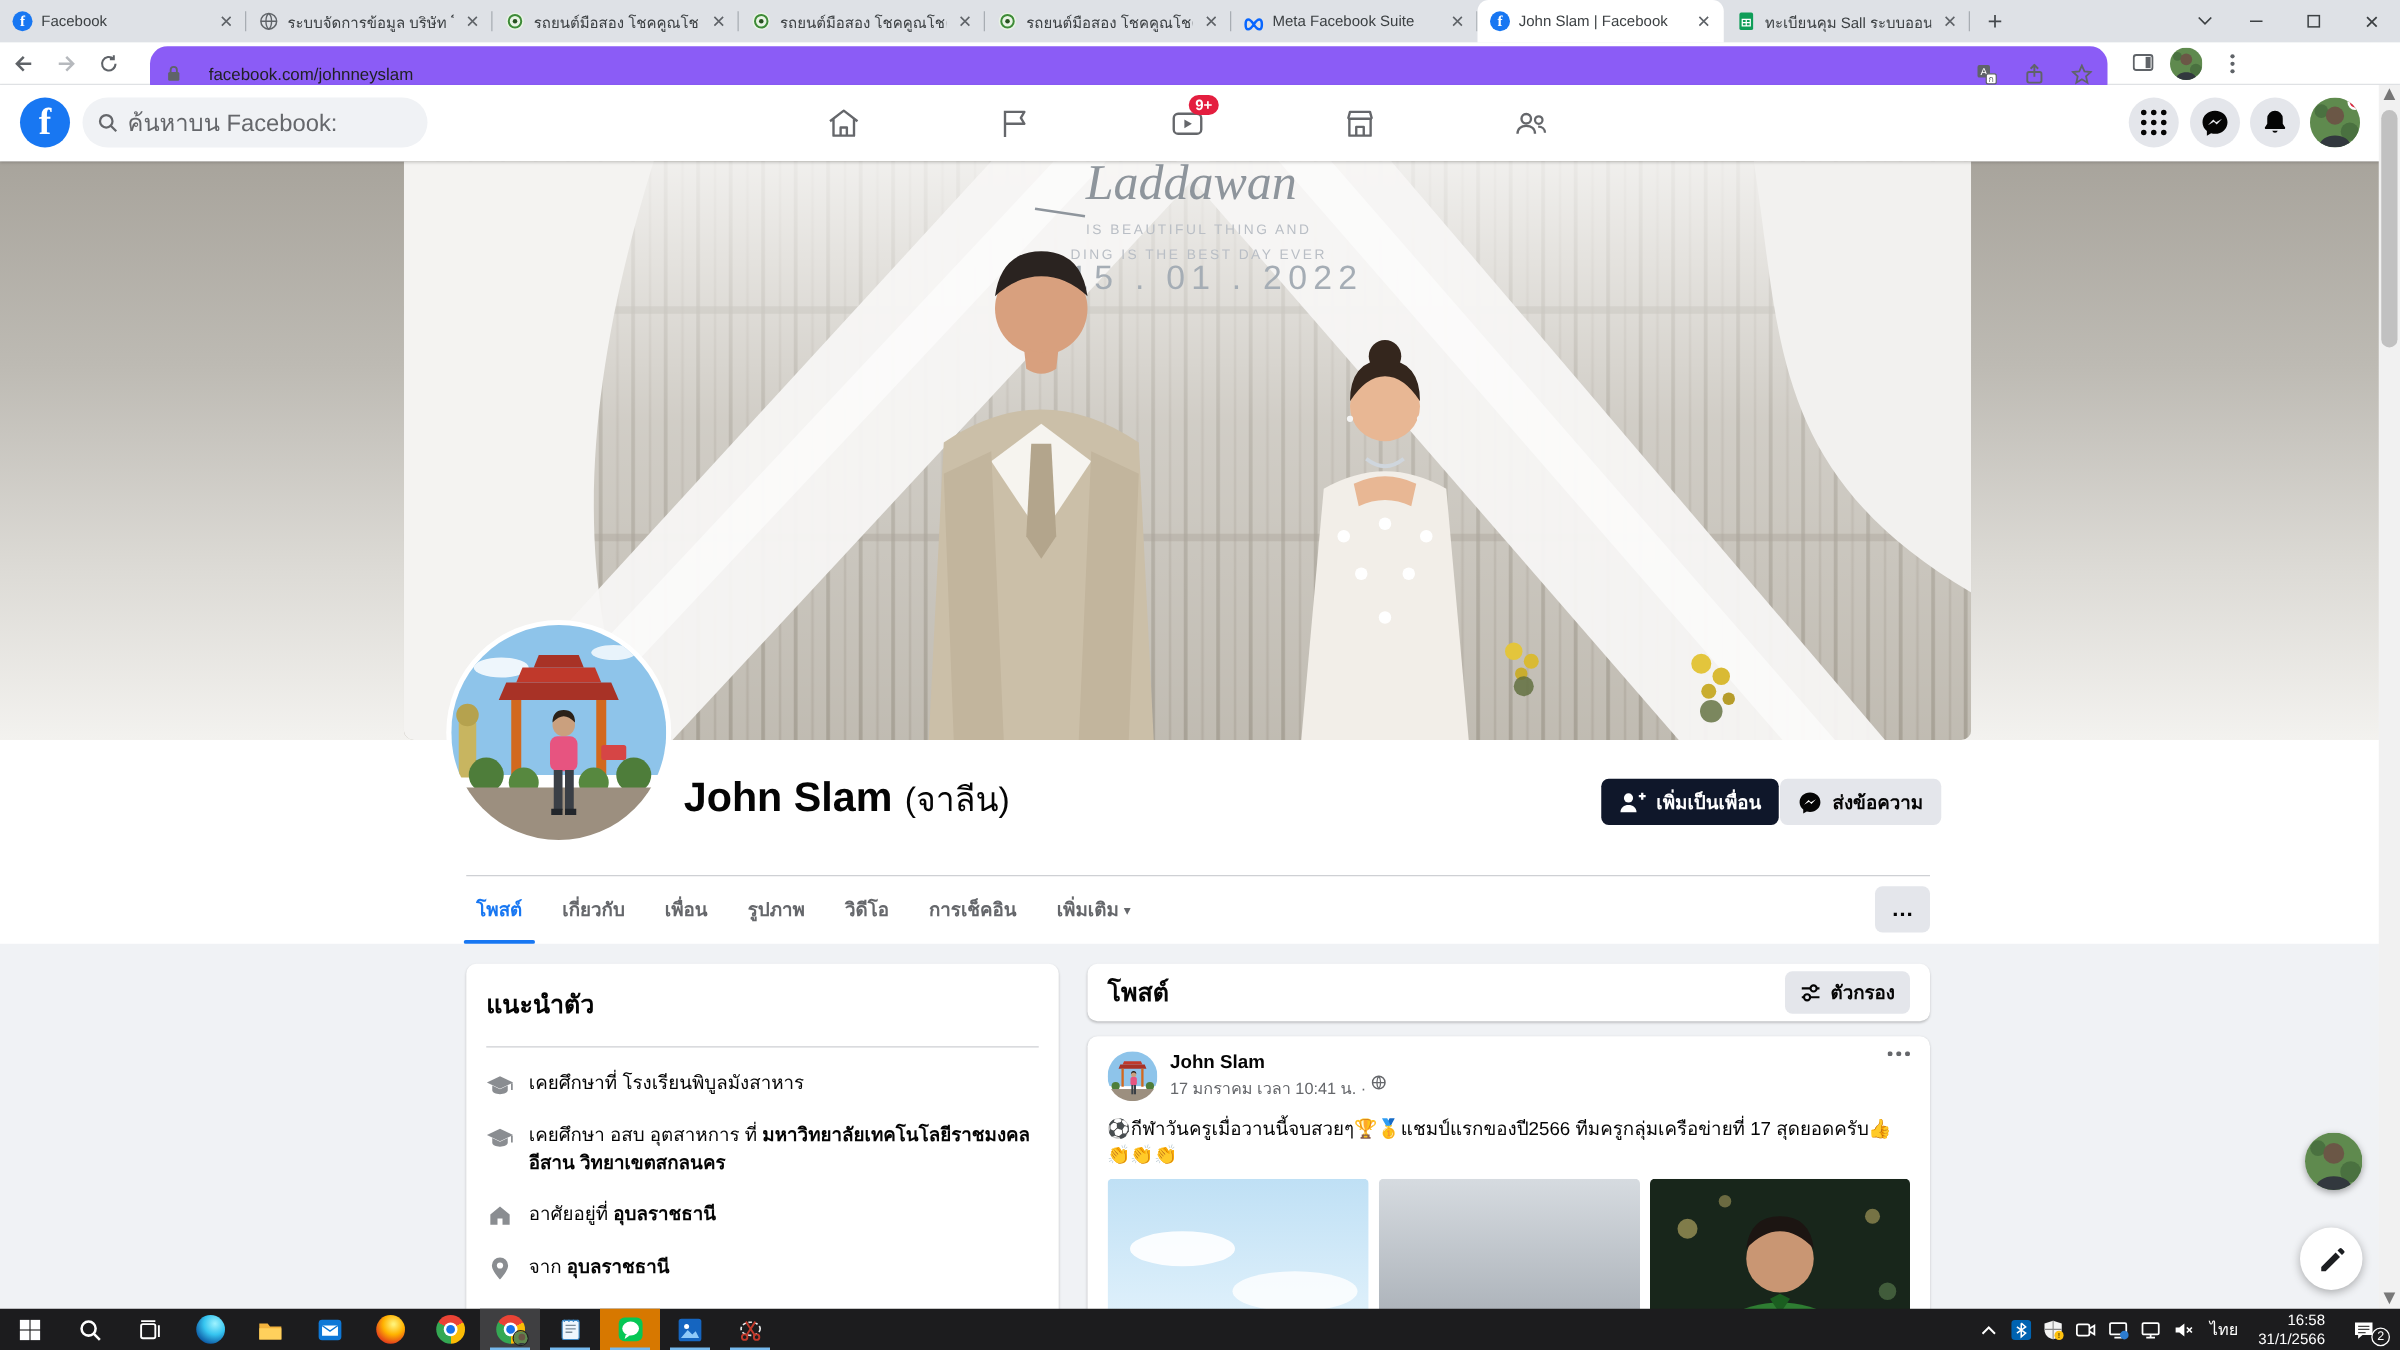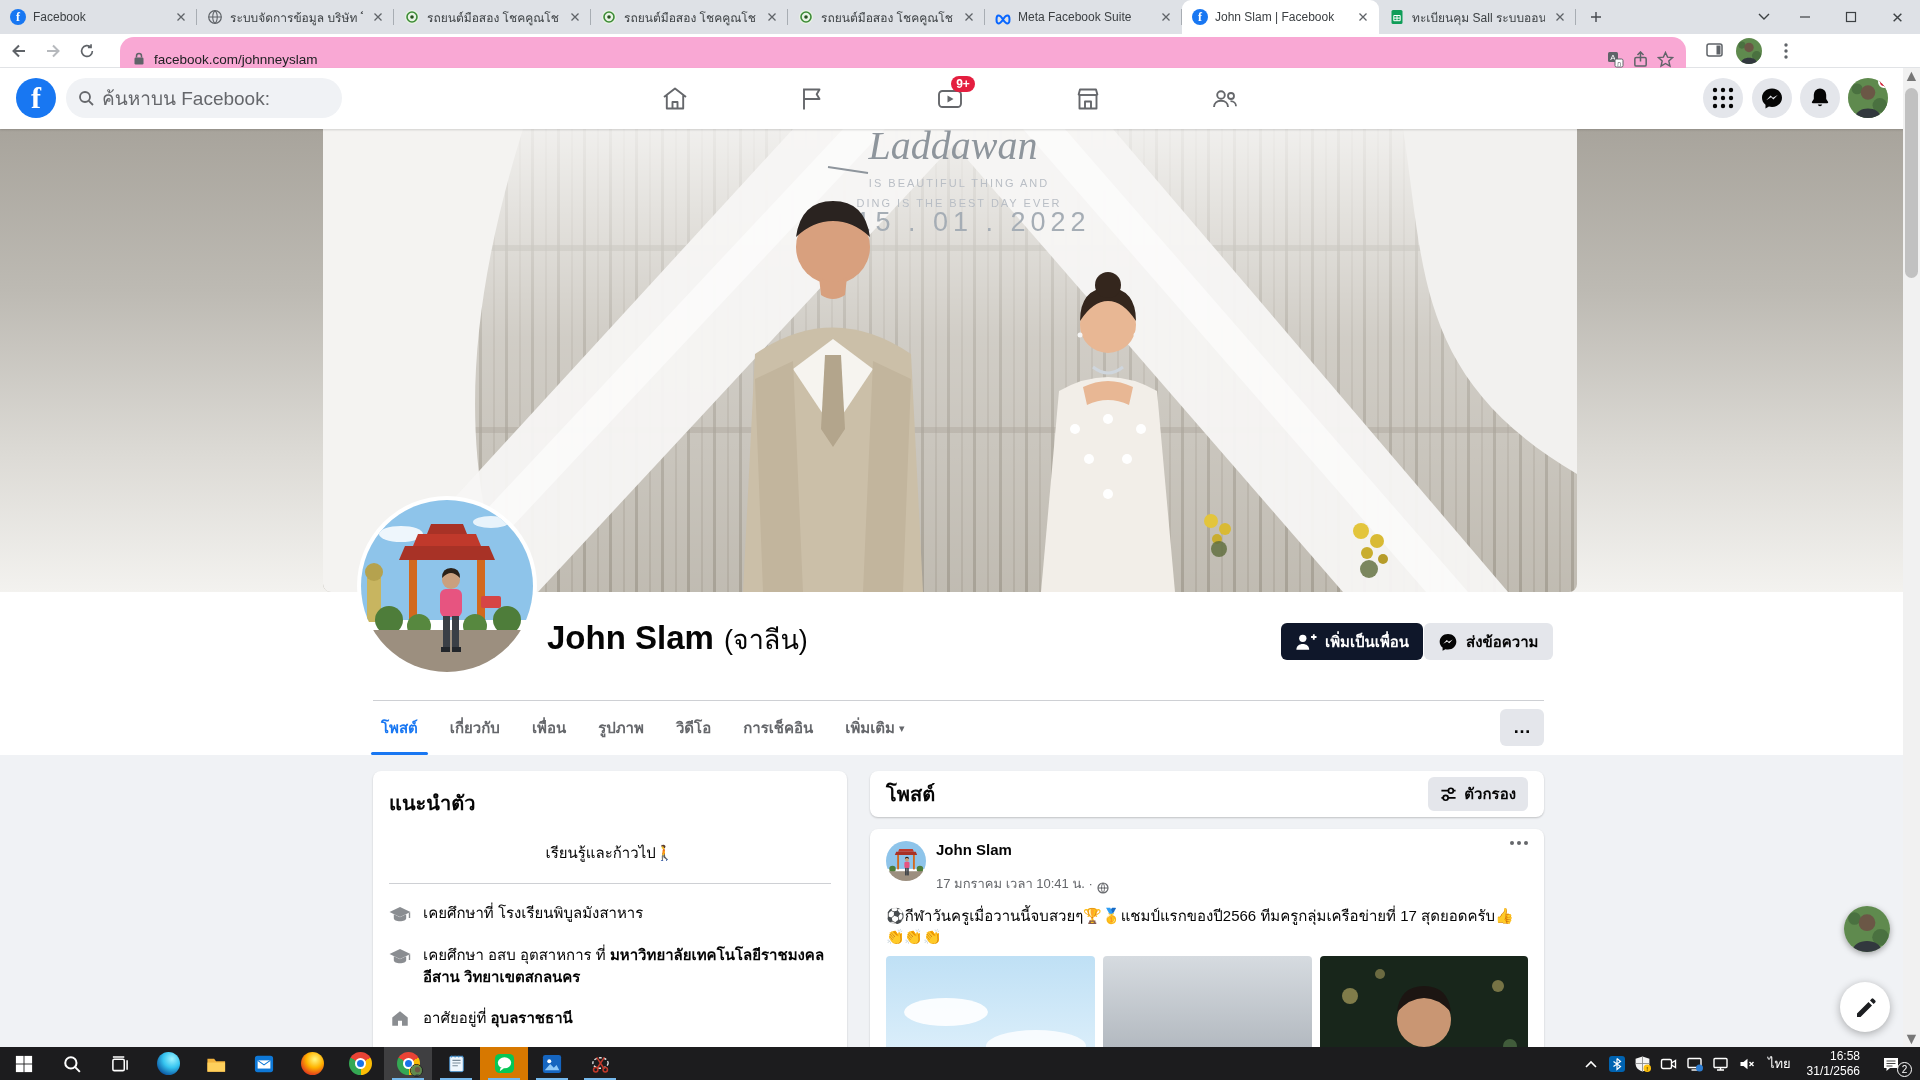--- a/index.html
+++ b/index.html
@@ -16,21 +16,21 @@
 .fav{width:16px;height:16px;flex:0 0 16px;border-radius:50%;display:flex;align-items:center;justify-content:center}
 .fav.fb{background:#1877f2;color:#fff;font-weight:bold;font-size:12px;font-family:"Liberation Serif",serif}
 .newtab{width:28px;height:28px;margin:0 0 3px 6px;display:flex;align-items:center;justify-content:center;color:#45484d}
 .winctrls{margin-left:auto;display:flex;align-items:center;height:34px}
 .wbtn{width:46px;height:34px;display:flex;align-items:center;justify-content:center;color:#3c4043}
 .tsearch{width:36px;height:34px;display:flex;align-items:center;justify-content:center;color:#3c4043}
 
 #urlbar{position:absolute;top:34px;left:0;width:1920px;height:34px;background:#fff;display:flex;align-items:center;border-bottom:1px solid #e3e5e8}
 .navbtn{width:30px;height:30px;display:flex;align-items:center;justify-content:center;color:#5f6368;margin-left:4px}
 .navbtn.dis{color:#b6b9bd}
-#omnibox{position:absolute;left:120px;top:3px;width:1566px;height:44px;border-radius:14px;background:#f9a8d4;display:flex;align-items:center;padding:0 12px;gap:8px}
+#omnibox{position:absolute;left:120px;top:3px;width:1566px;height:44px;border-radius:14px;background:#8b5cf6;display:flex;align-items:center;padding:0 12px;gap:21px}
 #omnibox .url{font-size:13.5px;color:#202124;flex:1}
 .obicon{color:#5f6368;display:flex;align-items:center}
 .toolicon{width:28px;height:28px;display:flex;align-items:center;justify-content:center;color:#5f6368}
 #chromeavatar{width:26px;height:26px;border-radius:50%;overflow:hidden;flex:0 0 26px}
 
 #fbheader{position:absolute;top:68px;left:0;width:1920px;height:61px;background:#fff;box-shadow:0 1px 2px rgba(0,0,0,.15);z-index:20}
 #fblogo{position:absolute;left:16px;top:10px;width:40px;height:40px;border-radius:50%;background:#1877f2;color:#fff;display:flex;align-items:center;justify-content:center;font-size:30px;font-weight:bold;font-family:"Liberation Serif",serif}
 #fbsearch{position:absolute;left:66px;top:10px;width:276px;height:40px;border-radius:20px;background:#f0f2f5;display:flex;align-items:center;gap:8px;padding:0 12px;color:#65676b;font-size:19px}
 .fbnav{position:absolute;top:4px;width:112px;height:53px;display:flex;align-items:center;justify-content:center;color:#65676b;border-radius:8px}
 .fbbadge{position:absolute;top:4px;margin-left:26px;background:#e41e3f;color:#fff;font-size:12px;font-weight:bold;border-radius:10px;padding:1px 5px}
@@ -64,21 +64,21 @@
 .iitem{display:flex;gap:12px;margin-bottom:20px;font-size:15px;color:#050505;line-height:1.45}
 .iitem .ic{flex:0 0 22px;color:#8a8d91;margin-top:1px}
 .iitem b{font-weight:bold}
 #postshdr{left:870px;top:771px;width:674px;height:46px;display:flex;align-items:center;justify-content:space-between;padding:0 16px}
 #postshdr h2{font-size:20px;color:#050505}
 #filterbtn{height:34px;border-radius:6px;background:#e4e6eb;display:flex;align-items:center;gap:7px;padding:0 12px;font-size:15px;font-weight:bold;color:#050505}
 #postcard{left:870px;top:829px;width:674px;height:300px;padding:12px 16px}
 .phead{display:flex;align-items:flex-start;gap:10px}
 .pavatar{width:40px;height:40px;border-radius:50%;overflow:hidden;flex:0 0 40px}
 .pwho .nm{font-size:15px;font-weight:bold;color:#050505}
-.pmeta{display:flex;align-items:flex-end;gap:4px;font-size:13px;color:#65676b;margin-top:15px}
+.pmeta{display:flex;align-items:flex-start;gap:4px;font-size:13px;color:#65676b;margin-top:2px}
 .pdots{margin-left:auto;color:#65676b}
 .ptext{margin-top:10px;font-size:15px;color:#050505}
 .pimgs{display:flex;gap:8px;margin-top:10px}
 .pimg{border-radius:4px;overflow:hidden}
 
 #floatavatar{position:absolute;left:1844px;top:906px;width:46px;height:46px;border-radius:50%;overflow:hidden;box-shadow:0 2px 6px rgba(0,0,0,.35);z-index:30}
 #editbtn{position:absolute;left:1840px;top:982px;width:50px;height:50px;border-radius:50%;background:#fff;display:flex;align-items:center;justify-content:center;color:#1c1e21;box-shadow:0 2px 8px rgba(0,0,0,.3);z-index:30}
 
 #sbar{position:absolute;left:1903px;top:68px;width:17px;height:979px;background:#f1f1f1;z-index:25}
 #sthumb{position:absolute;left:2px;top:20px;width:13px;height:190px;background:#c1c1c1;border-radius:7px}
@@ -725,21 +725,20 @@
         <span>เพิ่มเติม</span>
         <span style="font-size:11px">▾</span>
       </div>
   </nav>
   <div id="morebtn">
       <span>…</span>
     </div>
 
   <div class="card" id="intro">
     <h2>แนะนำตัว</h2>
-    <div class="bio">เรียนรู้และก้าวไป🚶</div>
     <hr>
     <div class="iitem">
       <span class="ic">
           <svg width="22" height="20" viewBox="0 0 22 18">
             <use href="#i-gradcap"></use>
           </svg>
         </span>
       <div><span>เคยศึกษาที่ โรงเรียนพิบูลมังสาหาร</span><b></b></div>
     </div>
     <div class="iitem">

